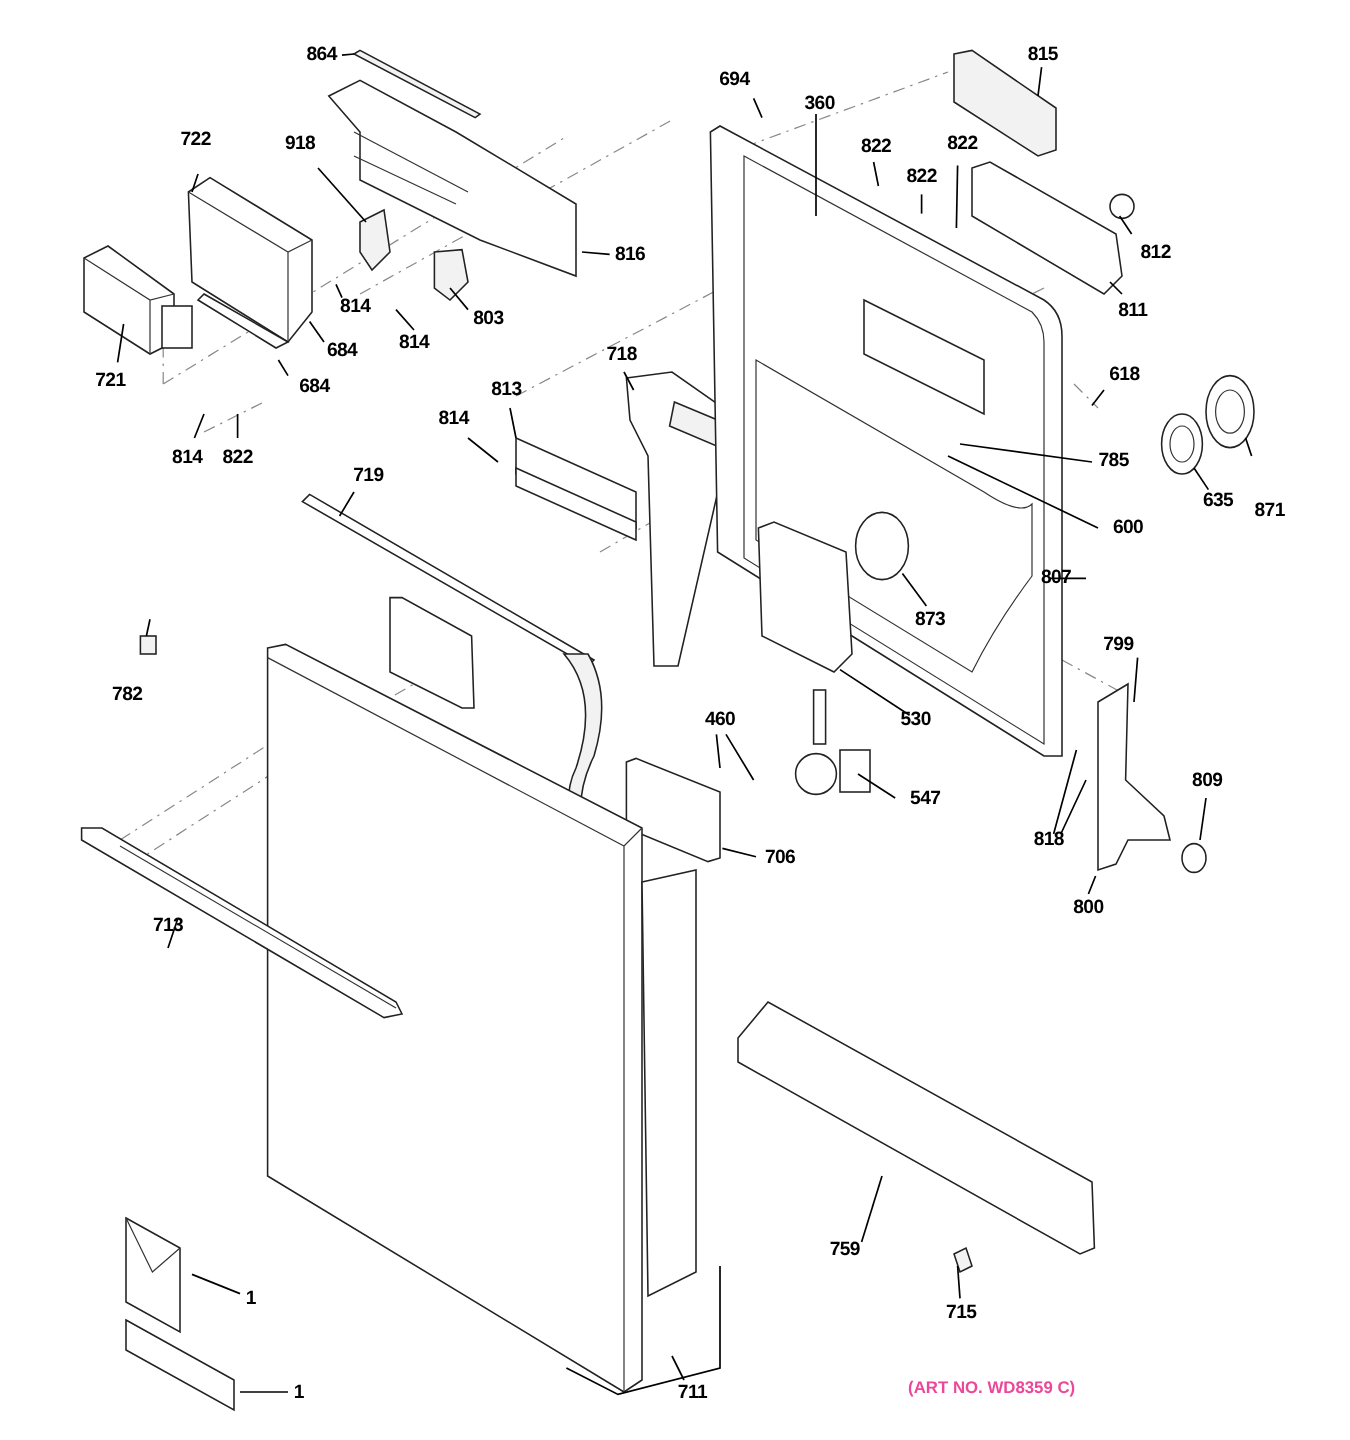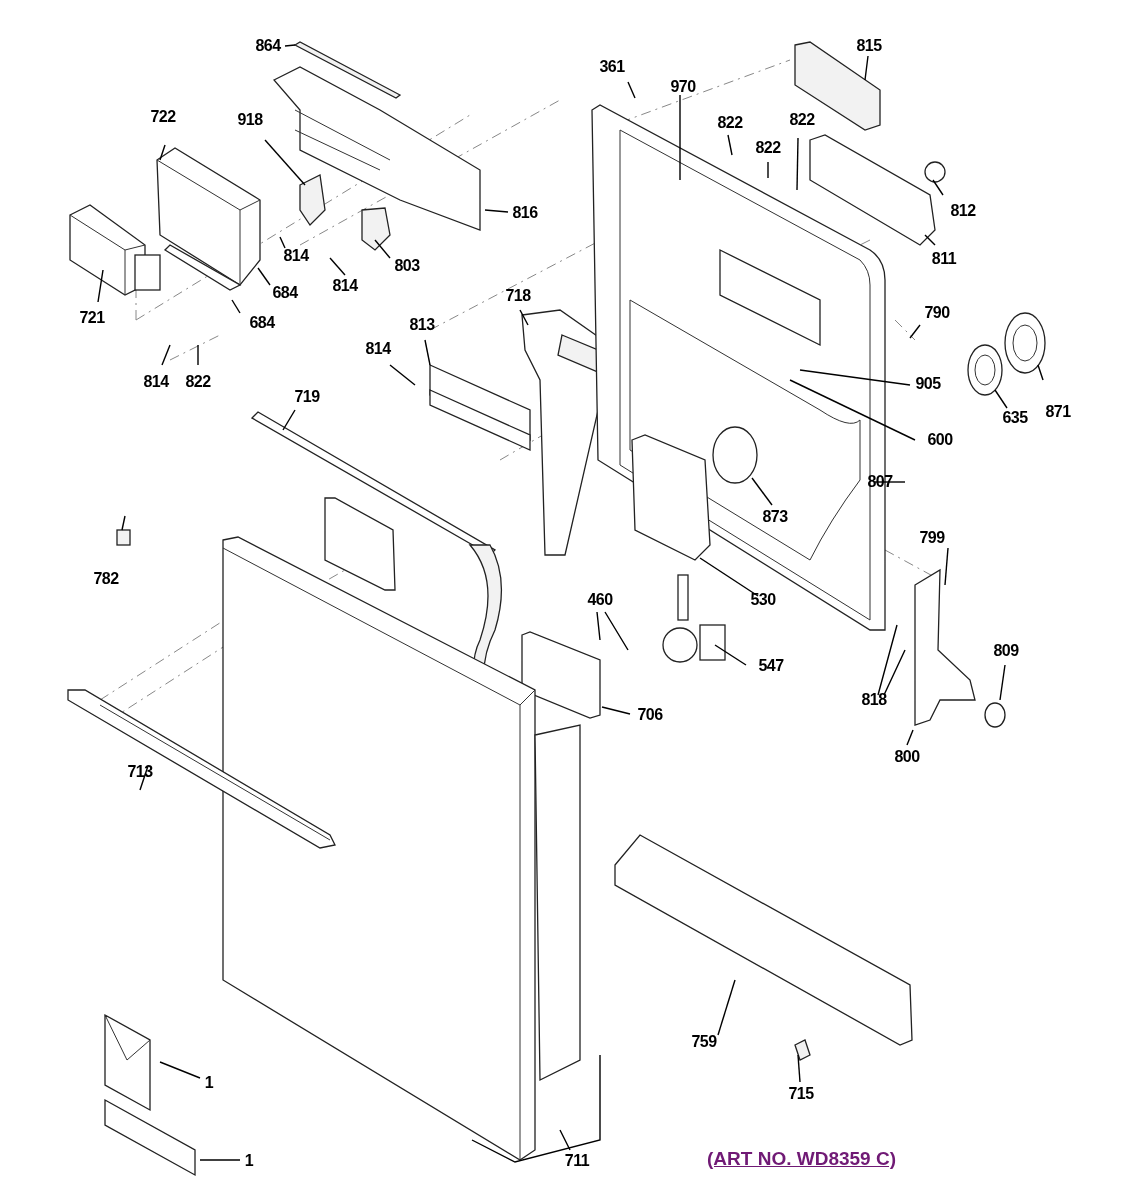--- a/index.html
+++ b/index.html
@@ -2,22 +2,22 @@
 <html><head>
 <meta charset="utf-8">
 <style>
   html, body { margin:0; padding:0; background:#ffffff; }
   body { width:1125px; height:1200px; position:relative; overflow:hidden;
          font-family:"Liberation Sans", sans-serif; }
   #diagram { position:absolute; left:0; top:0; width:966px; height:1200px; }
   .lbl { position:absolute; font-family:"Liberation Sans", sans-serif; font-weight:bold;
          font-size:16px; color:#000; letter-spacing:-0.5px; white-space:nowrap;
          transform:translate(-50%,-50%); }
-  .art { position:absolute; right:70px; top:1148px; font-size:19px; font-weight:bold; color:#701a75;
-         font-family:"Liberation Sans", sans-serif;text-decoration:underline; }
+  .art { position:absolute; right:70px; top:1148px; font-size:14px; font-weight:bold; color:#ec4899;
+         font-family:"Liberation Sans", sans-serif; }
   svg .p { fill:#fff; stroke:#222; stroke-width:1.3; }
   svg .pg { fill:#f2f2f2; stroke:#222; stroke-width:1.3; }
   svg .ln { fill:none; stroke:#000; stroke-width:1.4; }
   svg .ds { fill:none; stroke:#888; stroke-width:1; stroke-dasharray:10 5 2 5; }
   svg .th { fill:none; stroke:#333; stroke-width:1; }
 </style>
 </head>
 <body>
 
 <div id="diagram">
@@ -233,32 +233,32 @@
 <div class="lbl" style="left:345px;top:286px">814</div>
 <div class="lbl" style="left:262px;top:323px">684</div>
 <div class="lbl" style="left:156px;top:382px">814</div>
 <div class="lbl" style="left:198px;top:382px">822</div>
 <div class="lbl" style="left:422px;top:325px">813</div>
 <div class="lbl" style="left:378px;top:349px">814</div>
 <div class="lbl" style="left:518px;top:296px">718</div>
 <div class="lbl" style="left:307px;top:397px">719</div>
 <div class="lbl" style="left:106px;top:579px">782</div>
 <div class="lbl" style="left:140px;top:772px">713</div>
-<div class="lbl" style="left:612px;top:67px">361</div>
-<div class="lbl" style="left:683px;top:87px">970</div>
+<div class="lbl" style="left:612px;top:67px">694</div>
+<div class="lbl" style="left:683px;top:87px">360</div>
 <div class="lbl" style="left:730px;top:123px">822</div>
 <div class="lbl" style="left:768px;top:148px">822</div>
 <div class="lbl" style="left:802px;top:120px">822</div>
 <div class="lbl" style="left:869px;top:46px">815</div>
 <div class="lbl" style="left:963px;top:211px">812</div>
 <div class="lbl" style="left:944px;top:259px">811</div>
-<div class="lbl" style="left:937px;top:313px">790</div>
-<div class="lbl" style="left:928px;top:384px">905</div>
+<div class="lbl" style="left:937px;top:313px">618</div>
+<div class="lbl" style="left:928px;top:384px">785</div>
 <div class="lbl" style="left:1015px;top:418px">635</div>
-<div class="lbl" style="left:1058px;top:412px">871</div>
+<div class="lbl" style="left:1058px;top:426px">871</div>
 <div class="lbl" style="left:940px;top:440px">600</div>
 <div class="lbl" style="left:880px;top:482px">807</div>
 <div class="lbl" style="left:775px;top:517px">873</div>
 <div class="lbl" style="left:932px;top:538px">799</div>
 <div class="lbl" style="left:763px;top:600px">530</div>
 <div class="lbl" style="left:600px;top:600px">460</div>
 <div class="lbl" style="left:771px;top:666px">547</div>
 <div class="lbl" style="left:874px;top:700px">818</div>
 <div class="lbl" style="left:1006px;top:651px">809</div>
 <div class="lbl" style="left:650px;top:715px">706</div>

